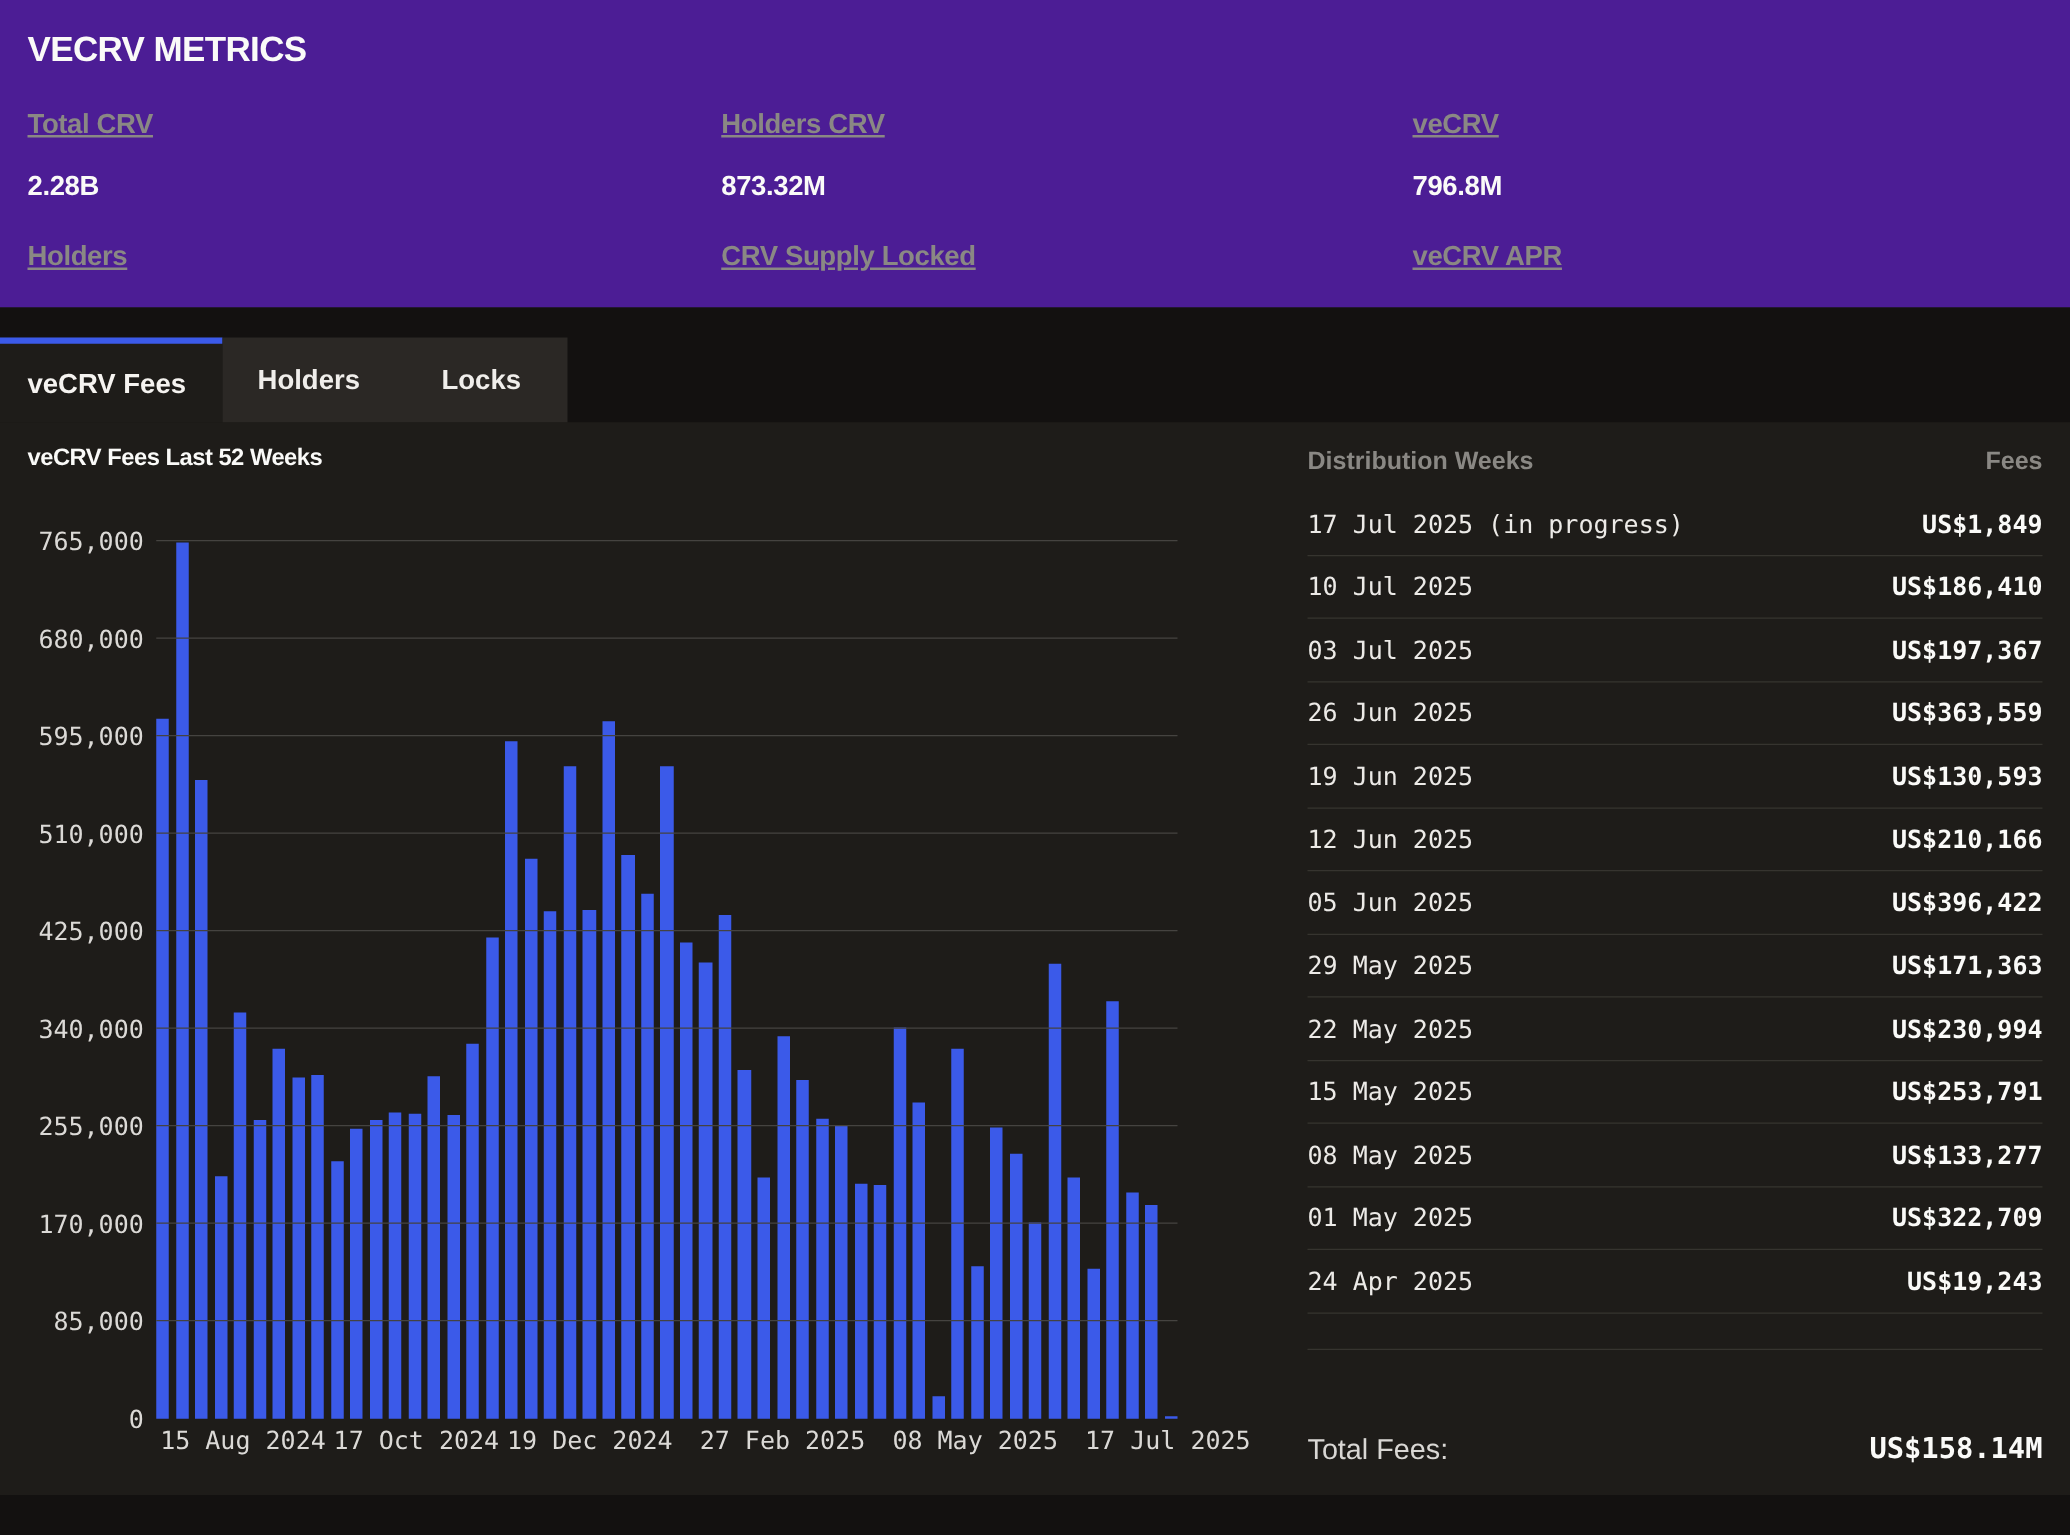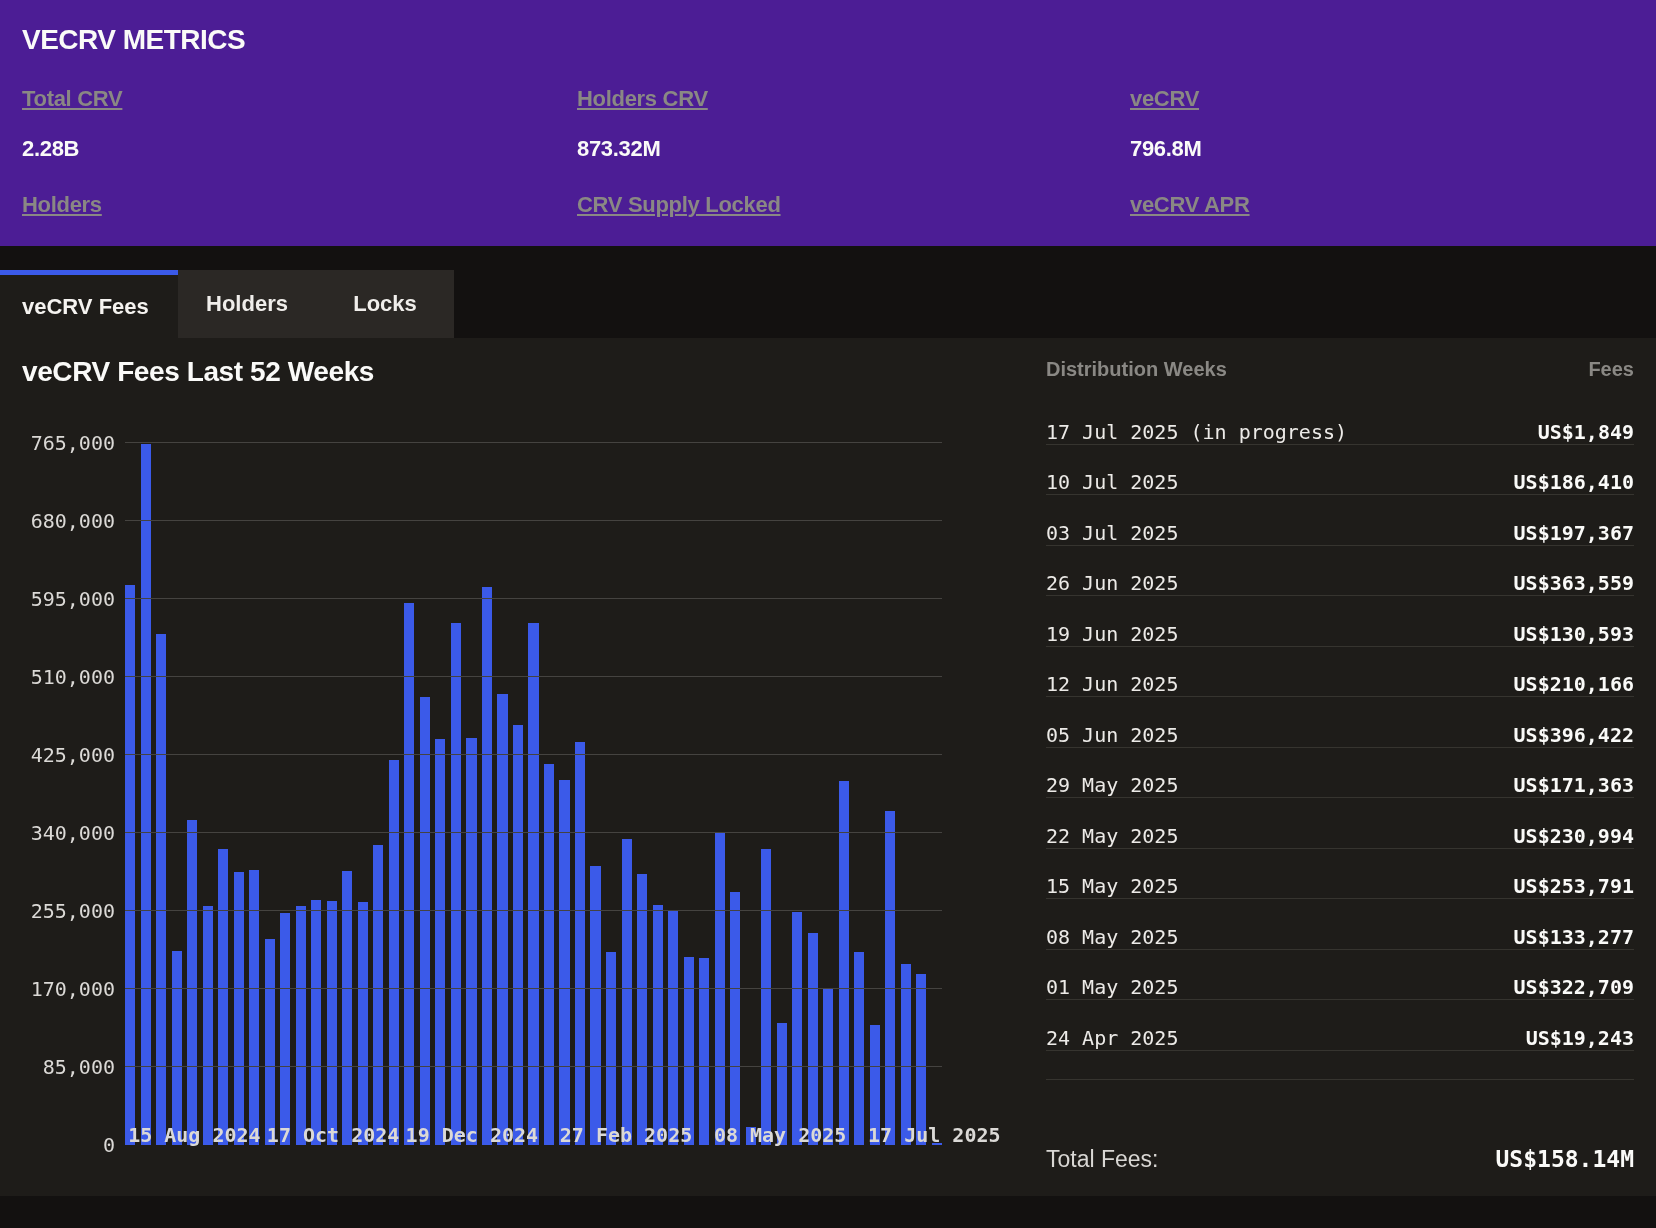--- a/index.html
+++ b/index.html
@@ -34,48 +34,48 @@
   }
   .tab-group { width:276px; height:68px; background:#2b2825; display:flex; }
   .tab {
     flex:1; display:flex; align-items:center; justify-content:center;
     font-size:22px; font-weight:bold; color:#f0eeeb; cursor:pointer;
   }
 
   
   .content { flex:1; display:flex; background:#1e1c19; }
   .chart-col { width:1008px; padding-left:22px; flex:none; }
-  .chart-title { margin-top:18px; font-size:28px; font-weight:bold; letter-spacing:-0.4px; color:#fafaf8; }
+  .chart-title { margin-top:18px; font-size:19px; font-weight:bold; letter-spacing:-0.4px; color:#fafaf8; }
 
   .chart-area { position:relative; margin-top:55px; height:702px; }
   .y-axis { position:absolute; left:0; top:0; width:93px; height:702px; }
   .ytick {
     position:absolute; right:0; transform:translateY(50%);
     font-size:20px; color:#dbd9d6; white-space:nowrap;
   }
   .plot { position:absolute; left:103px; top:0; width:817px; height:702px; }
   .gridline { position:absolute; left:0; right:0; height:1px; background:#454340; }
   .bars {
     position:absolute; left:0; right:0; top:0; bottom:0;
     display:flex; align-items:flex-end; justify-content:space-between;
   }
   .bar { width:calc(100%/53*0.66); background:#3b5ae9; flex:none; }
-  .x-axis { position:absolute; left:103px; top:668px; width:817px; height:46px;font-weight:bold; }
+  .x-axis { position:absolute; left:103px; top:695px; width:817px; height:46px; }
   .xtick {
     position:absolute; top:12px; transform:translateX(-50%);
     font-size:20px; color:#dbd9d6; white-space:nowrap;
   }
 
   
   .fees-panel { margin-left:auto; width:610px; padding-right:22px; flex:none; }
   .panel-head { margin-top:20px; display:flex; justify-content:space-between; }
   .panel-head div { font-size:20px; font-weight:bold; color:#8a8884; }
   .frows { margin-top:13px; }
   .frow {
-    height:50.5px; display:flex; justify-content:space-between; align-items:flex-end;
+    height:50.5px; display:flex; justify-content:space-between; align-items:center;
     border-bottom:1px solid #36342f;
   }
   .fdate { font-size:20px; color:#eceae7; }
   .ffee  { font-size:20px; font-weight:bold; color:#fafaf8; }
   .panel-divider { margin-top:28px; height:1px; background:#36342f; }
   .total-row { margin-top:66px; display:flex; justify-content:space-between; align-items:center; }
   .total-label { font-size:23px; color:#d9d7d4; }
   .total-value { font-size:23px; font-weight:bold; color:#fafaf8; }
 
   

